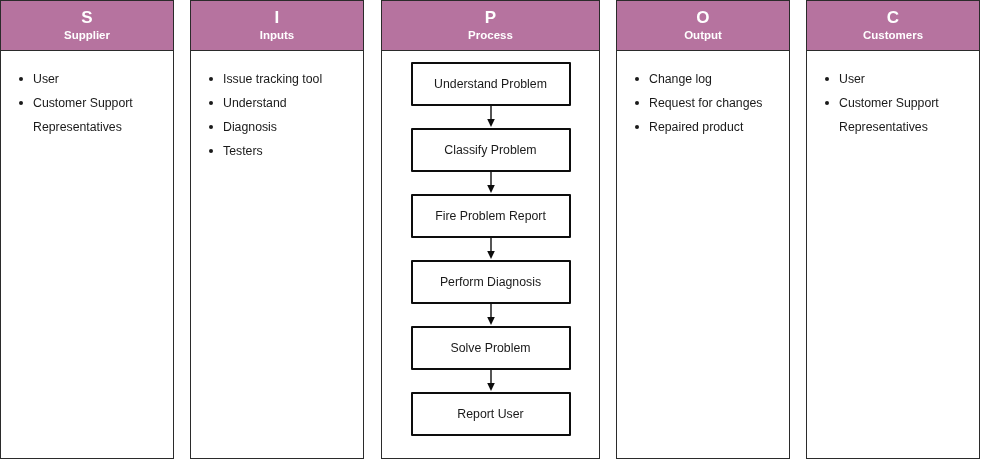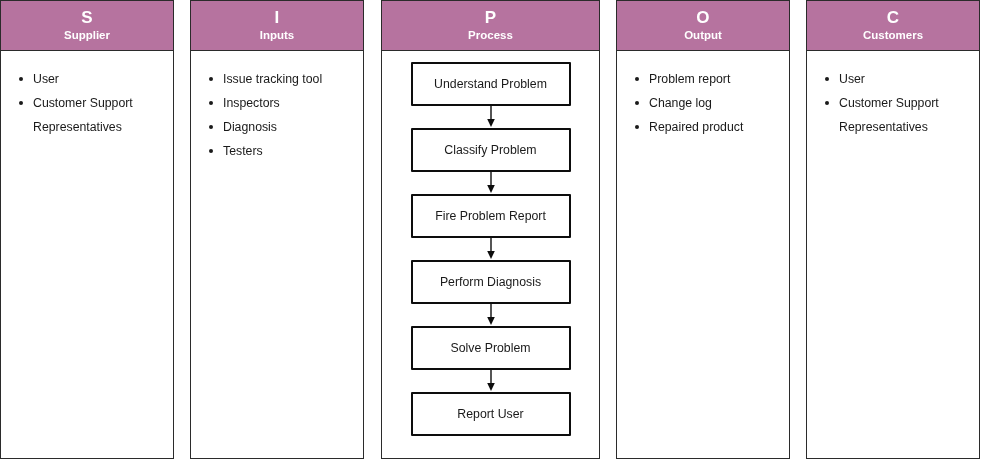--- a/index.html
+++ b/index.html
@@ -135,21 +135,21 @@
   </div>
 
   <div class="column c2">
     <div class="col-header">
       <div class="col-letter">I</div>
       <div class="col-name">Inputs</div>
     </div>
     <div class="col-body">
       <ul class="bullets">
         <li>Issue tracking tool</li>
-        <li>Inspectors</li>
+        <li>Understand</li>
         <li>Diagnosis</li>
         <li>Testers</li>
       </ul>
     </div>
   </div>
 
   <div class="column c3">
     <div class="col-header">
       <div class="col-letter">P</div>
       <div class="col-name">Process</div>
@@ -190,22 +190,22 @@
     </div>
   </div>
 
   <div class="column c4">
     <div class="col-header">
       <div class="col-letter">O</div>
       <div class="col-name">Output</div>
     </div>
     <div class="col-body">
       <ul class="bullets">
-        <li>Problem report</li>
         <li>Change log</li>
+        <li>Request for changes</li>
         <li>Repaired product</li>
       </ul>
     </div>
   </div>
 
   <div class="column c5">
     <div class="col-header">
       <div class="col-letter">C</div>
       <div class="col-name">Customers</div>
     </div>

